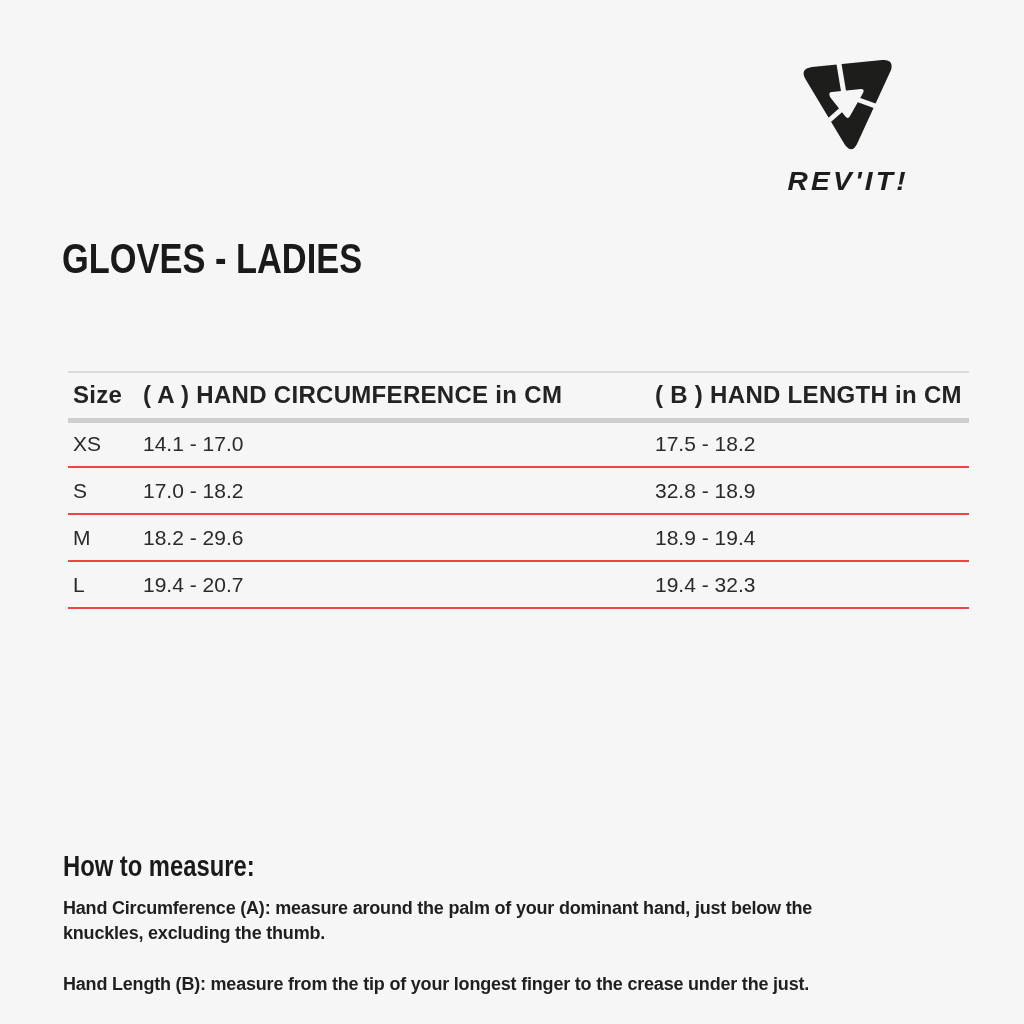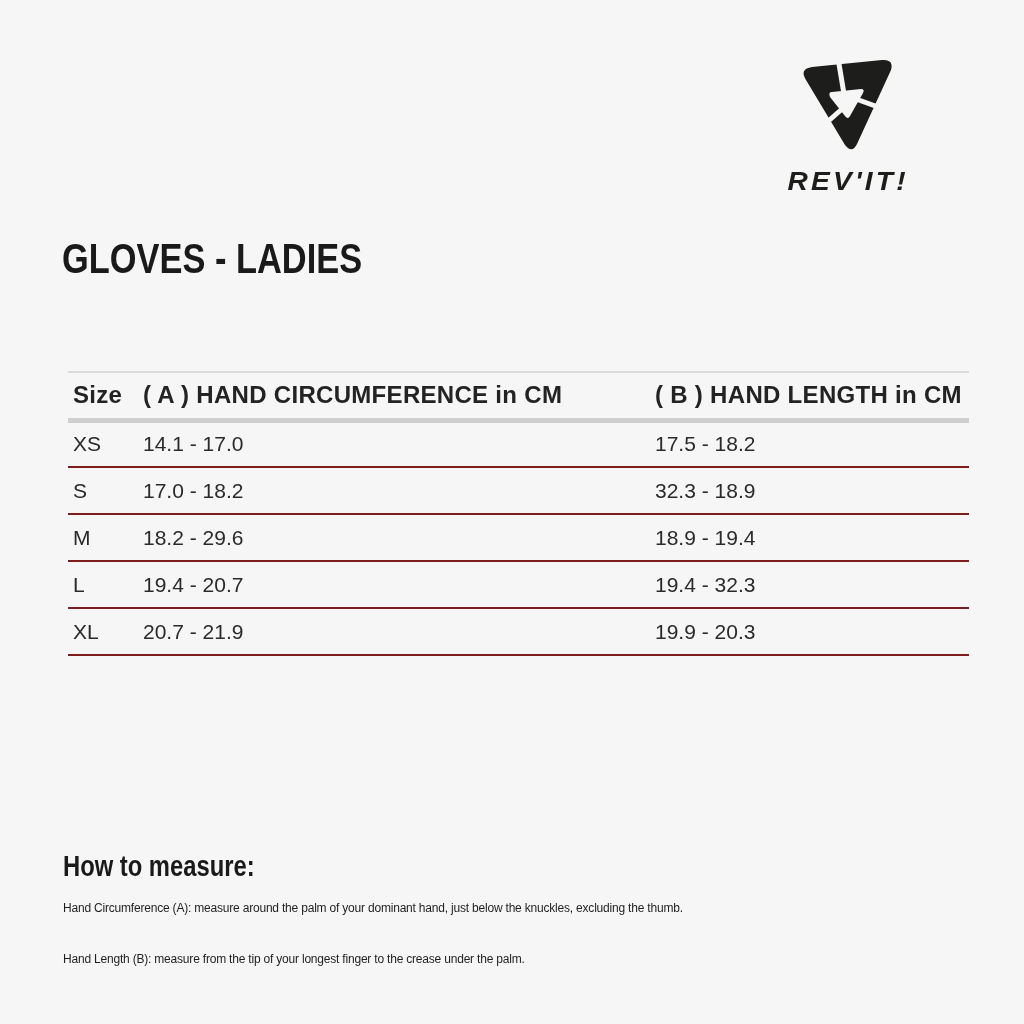--- a/index.html
+++ b/index.html
@@ -66,21 +66,21 @@
     border-bottom: 5px solid #cfcfcf;
     font-size: 24px;
     font-weight: bold;
     text-align: left;
     letter-spacing: 0.3px;
     vertical-align: middle;
     color: #232323;
   }
   .size-table td {
     height: 47px;
-    border-bottom: 2px solid #7f1d1d;
+    border-bottom: 2px solid #ef4444;
     font-size: 21px;
     vertical-align: middle;
     color: #2a2a2a;
   }
   .size-table th:first-child, .size-table td:first-child { padding-left: 5px; }
   .size-table th:nth-child(2), .size-table td:nth-child(2) { padding-left: 3px; }
   .size-table th:nth-child(3), .size-table td:nth-child(3) { padding-left: 3px; }
 
   
   .howto {
@@ -93,25 +93,26 @@
   .howto-heading {
     font-size: 29px;
     font-weight: bold;
     transform: scaleX(0.82);
     transform-origin: left center;
     white-space: nowrap;
     color: #1a1a1a;
   }
   .howto p {
     margin-top: 13px;
-    font-size: 12px;
+    font-size: 18px;
     line-height: 25px;
     letter-spacing: -0.2px;
     color: #1f1f1f;
     max-width: 802px;
+    font-weight: bold;
   }
   .howto p + p { margin-top: 26px; }
 </style>
 </head>
 <body>
 
 <div class="page">
 
   <div class="logo-block">
     <svg width="106" height="104" viewBox="0 0 106 104" xmlns="http://www.w3.org/2000/svg">
@@ -158,39 +159,34 @@
     </thead>
     <tbody>
       <tr>
         <td>XS</td>
         <td>14.1 - 17.0</td>
         <td>17.5 - 18.2</td>
       </tr>
       <tr>
         <td>S</td>
         <td>17.0 - 18.2</td>
-        <td>32.3 - 18.9</td>
+        <td>32.8 - 18.9</td>
       </tr>
       <tr>
         <td>M</td>
         <td>18.2 - 29.6</td>
         <td>18.9 - 19.4</td>
       </tr>
       <tr>
         <td>L</td>
         <td>19.4 - 20.7</td>
         <td>19.4 - 32.3</td>
       </tr>
-      <tr>
-        <td>XL</td>
-        <td>20.7 - 21.9</td>
-        <td>19.9 - 20.3</td>
-      </tr>
     </tbody>
   </table>
 
   <div class="howto">
     <h2 class="howto-heading">How to measure:</h2>
     <p>Hand Circumference (A): measure around the palm of your dominant hand, just below the knuckles, excluding the thumb.</p>
-    <p>Hand Length (B): measure from the tip of your longest finger to the crease under the palm.</p>
+    <p>Hand Length (B): measure from the tip of your longest finger to the crease under the just.</p>
   </div>
 
 </div>
 
 </body></html>

